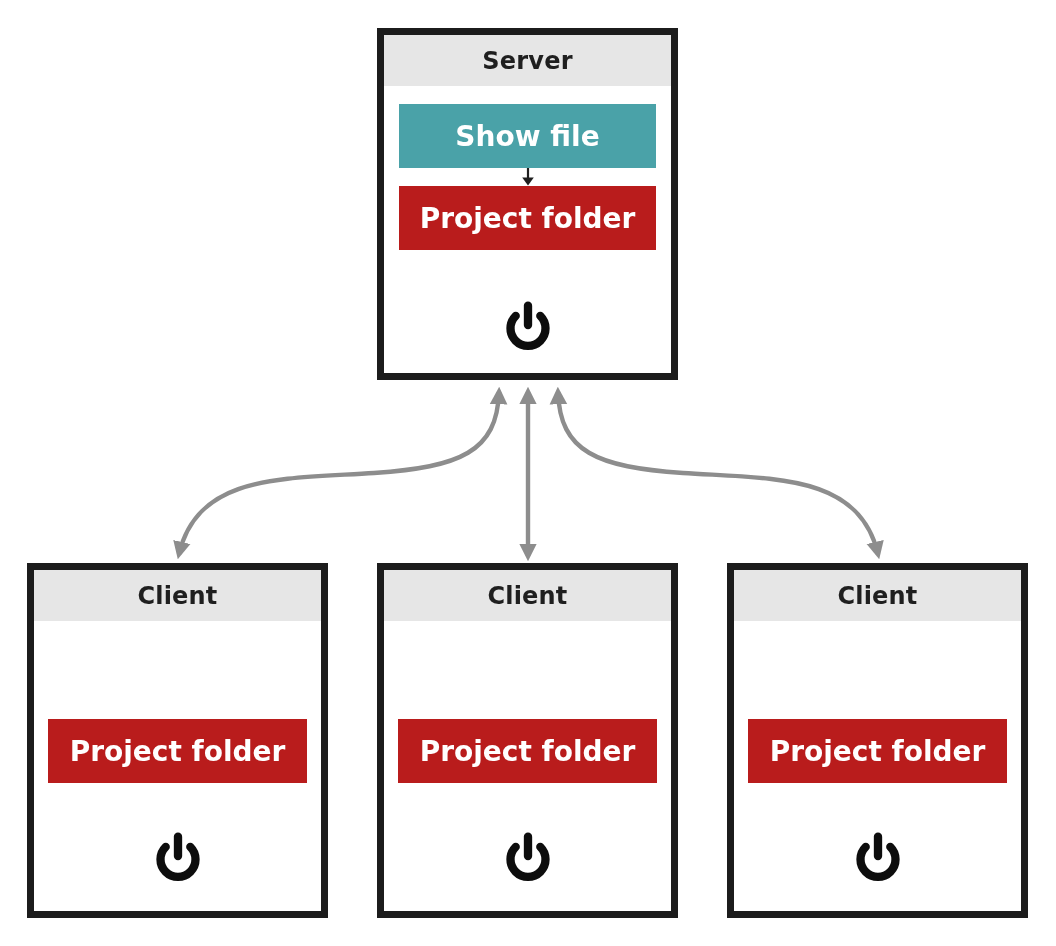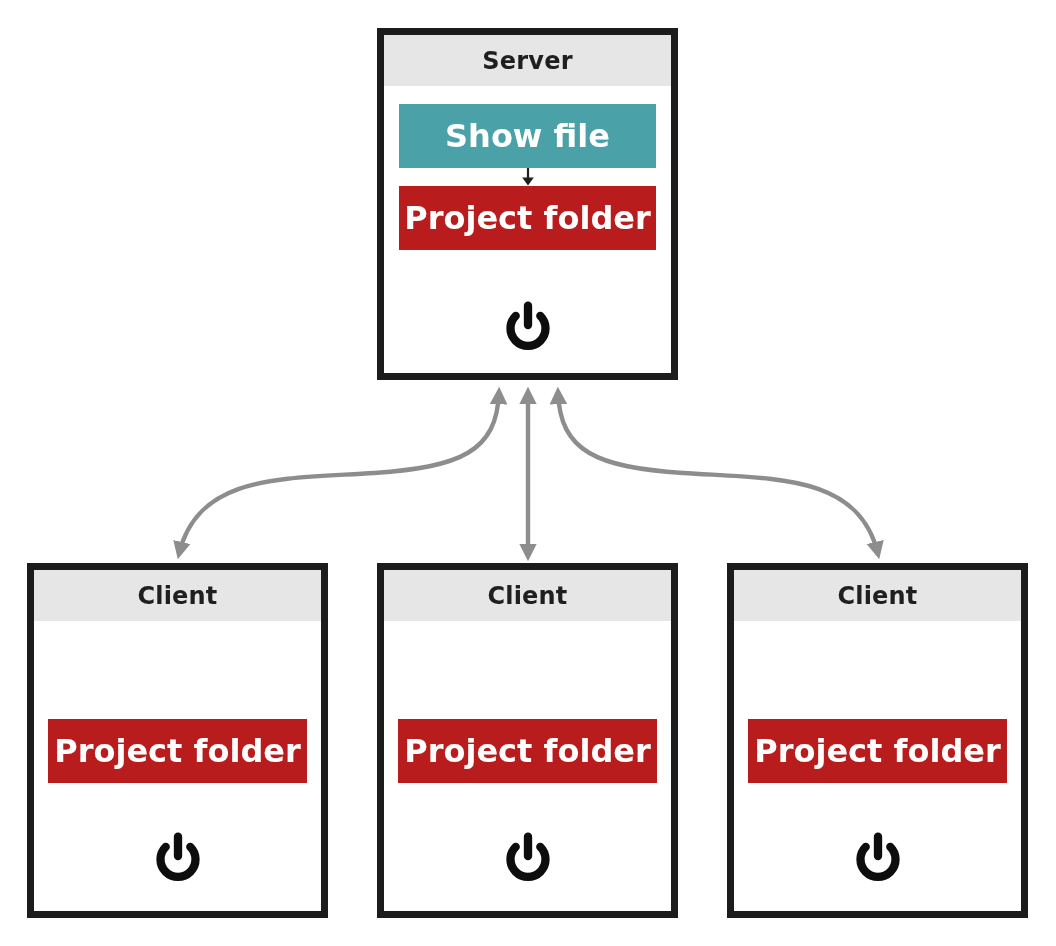--- a/index.html
+++ b/index.html
@@ -50,21 +50,21 @@
     letter-spacing: 0.2px;
   }
   .btn {
     box-sizing: border-box;
     border: none;
     width: 257px;
     height: 64px;
     flex: 0 0 64px;
     color: #ffffff;
     font-weight: bold;
-    font-size: 32px;
+    font-size: 28px;
     font-family: inherit;
     display: flex;
     align-items: center;
     justify-content: center;
     cursor: pointer;
     padding: 0;
   }
   .btn-teal   { background: #4aa2a8; }
   .btn-orange { background: #b91c1c; }
   .node-server .btn-teal { margin-top: 18px; }

